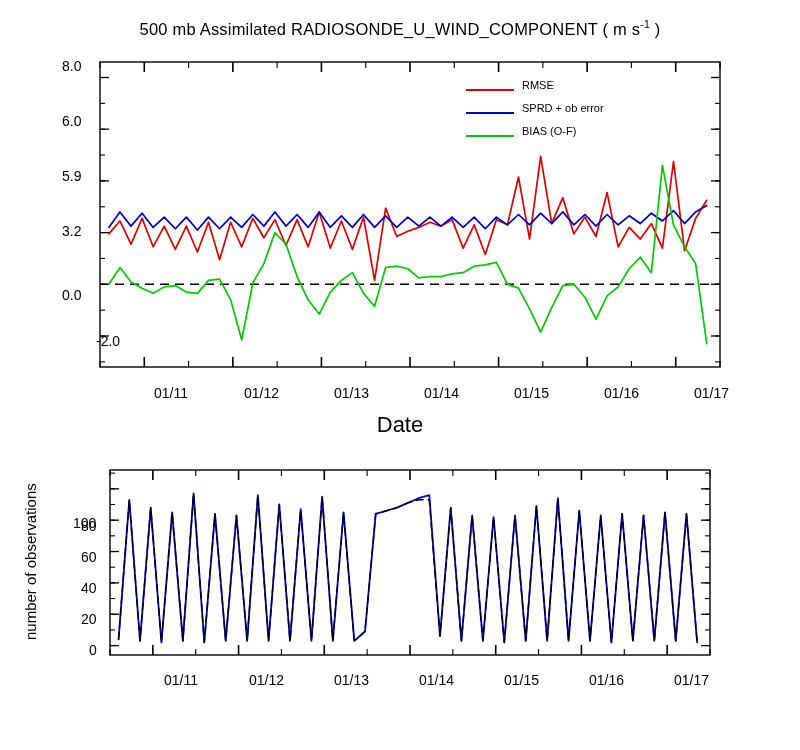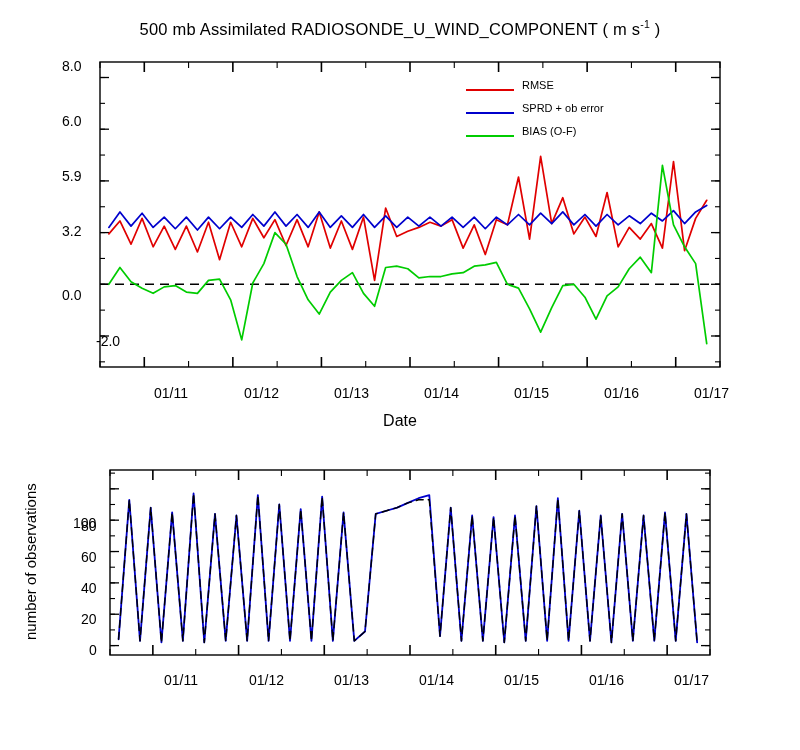--- a/index.html
+++ b/index.html
@@ -29,21 +29,21 @@
     text-align: center;
     font-size: 16.5px;
     letter-spacing: 0.2px;
   }
   .title sup {
     font-size: 10.5px;
     vertical-align: super;
   }
   .axis-label {
     position: absolute;
-    font-size: 16px;
+    font-size: 22px;
   }
   #xlabel-top {
     left: 0;
     top: 412px;
     width: 800px;
     text-align: center;
   }
   #ylabel-bottom {
     transform: rotate(-90deg);
     transform-origin: left top;

